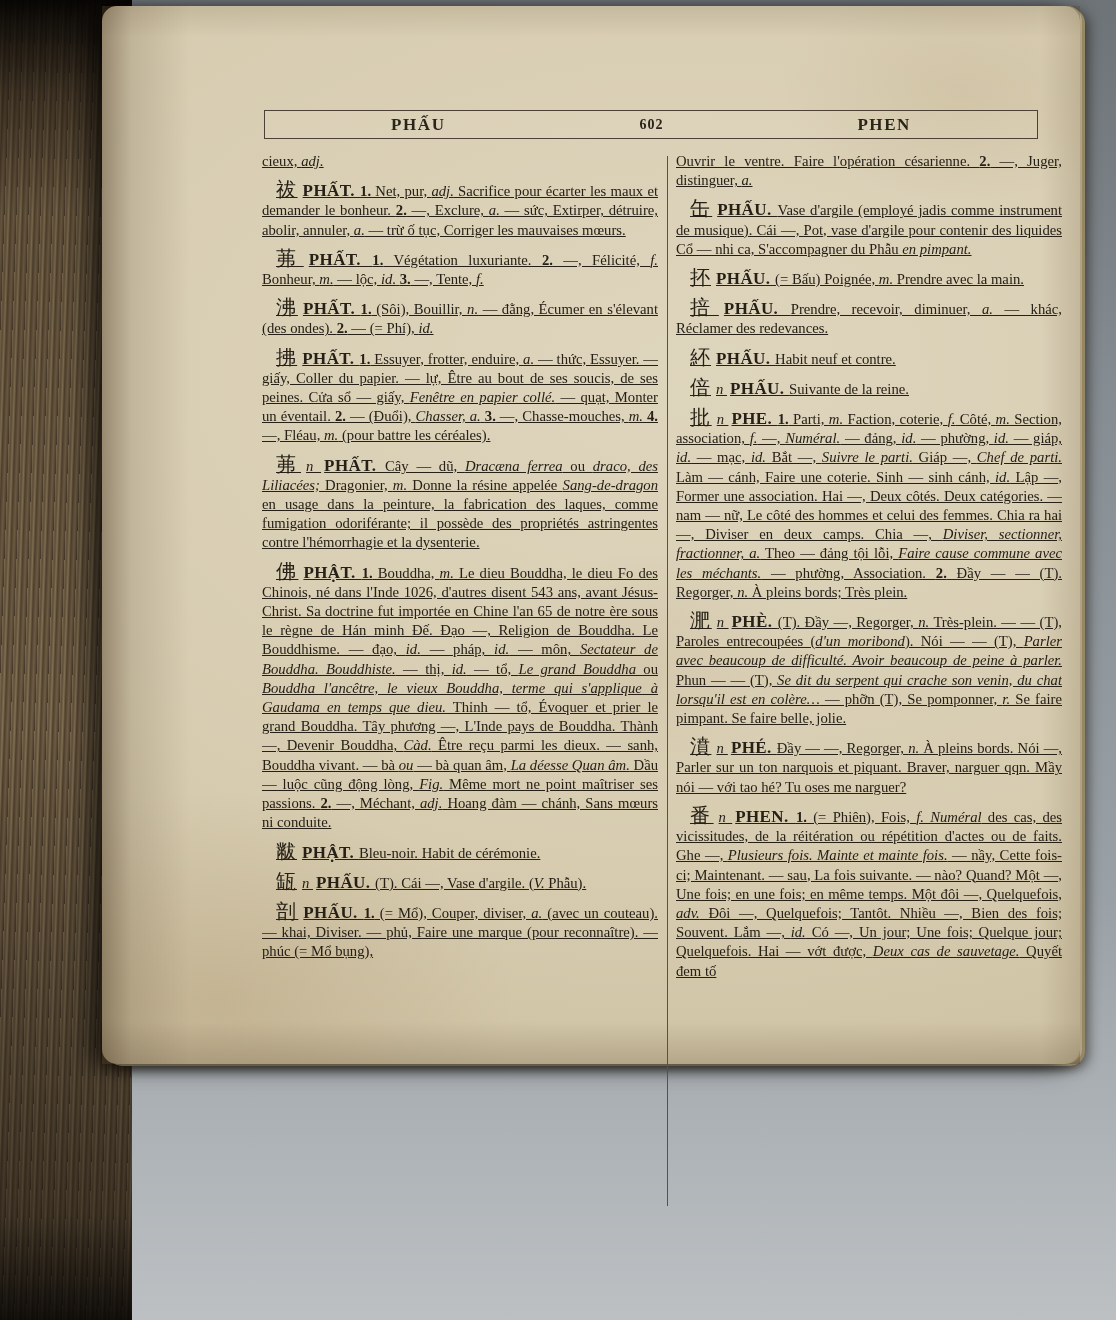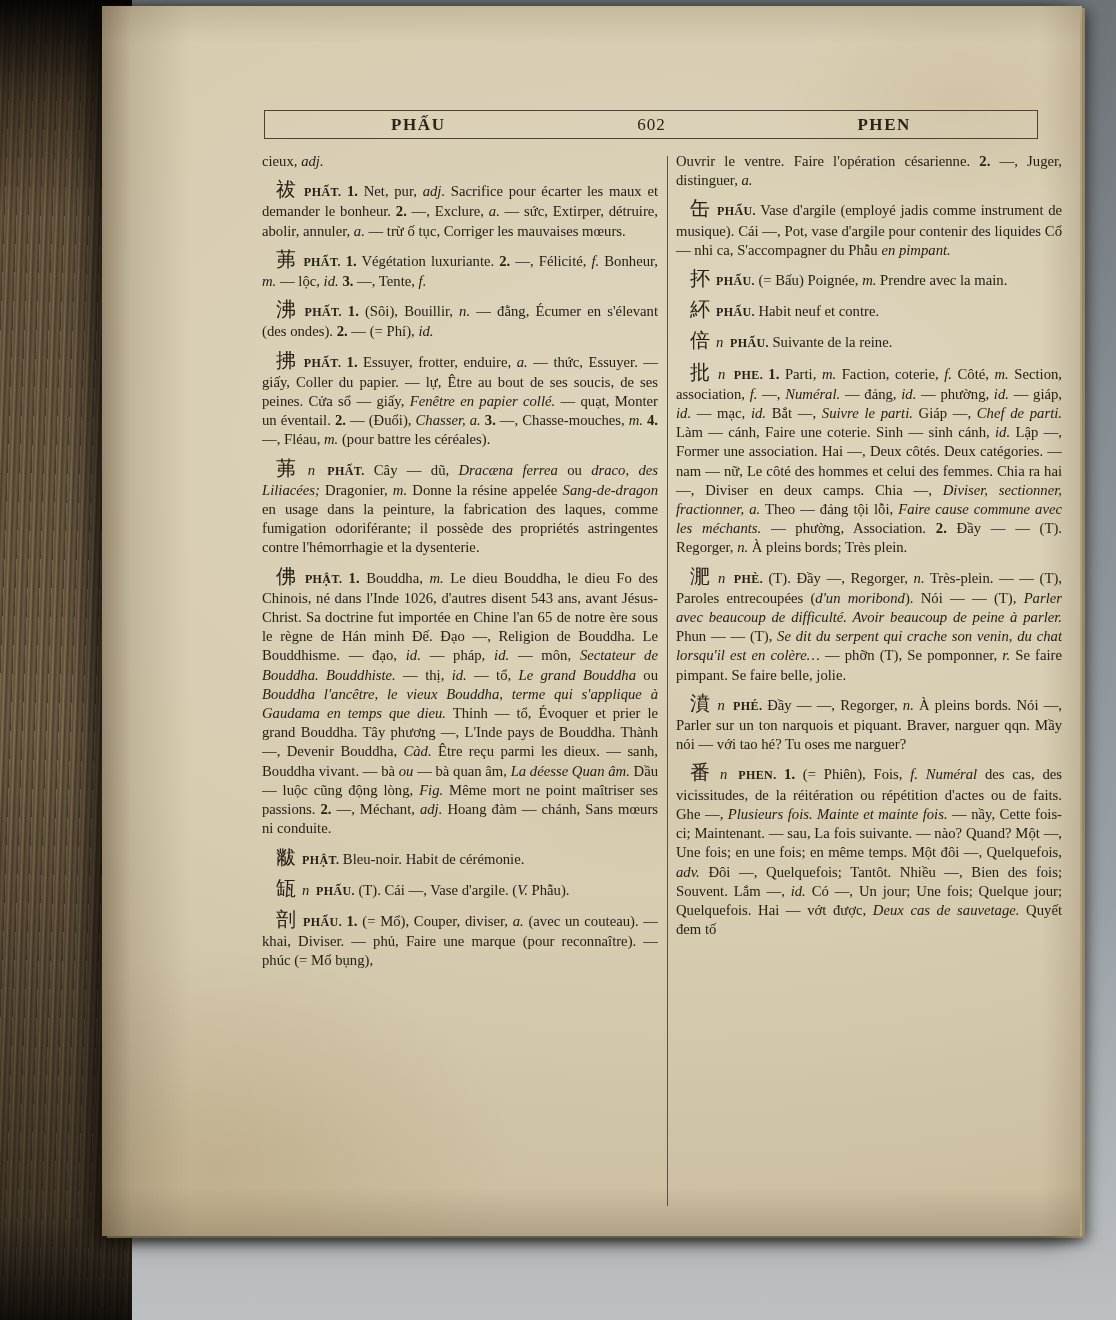--- a/index.html
+++ b/index.html
@@ -9,58 +9,59 @@
     font-family:"Liberation Serif","DejaVu Serif",serif;
   }
   .book-edge{
     position:absolute;left:0;top:0;width:132px;height:1320px;
     background:
       linear-gradient(180deg,rgba(4,3,2,.96) 0%,rgba(24,17,10,.62) 7%,rgba(40,30,18,.28) 16%,rgba(30,22,12,.14) 55%,rgba(16,11,6,.55) 92%,rgba(4,3,2,.88) 100%),
       repeating-linear-gradient(92deg,#8a775a 0px,#6b5a43 2px,#93805f 4px,#574733 6px,#7c6a4f 9px,#4e4030 12px),
       #5d4d37;
   }
   .page{
-    position:absolute;left:102px;top:6px;width:978px;height:1230px;
+    position:absolute;left:102px;top:6px;width:978px;height:1058px;
     background:radial-gradient(1400px 900px at 60% 35%, #ded5bd 0%, #d7ccb0 55%, #c8bb9b 100%);
     box-shadow:-14px 4px 22px rgba(0,0,0,.55),
                2px 0 0 #b9aa87, 5px 2px 0 #9a8b68,
                9px 5px 12px rgba(25,20,10,.5), 0 5px 10px rgba(25,20,10,.45);
+    border-radius:15px;
   }
   .page::before{
     content:"";position:absolute;inset:0;pointer-events:none;
     background:
       linear-gradient(90deg,rgba(70,52,30,.45) 0%,rgba(70,52,30,.16) 3%,rgba(0,0,0,0) 9%),
       linear-gradient(270deg,rgba(90,70,40,.18) 0%,rgba(0,0,0,0) 4%),
       linear-gradient(0deg,rgba(80,60,35,.22) 0%,rgba(0,0,0,0) 4%),
       linear-gradient(180deg,rgba(80,60,35,.14) 0%,rgba(0,0,0,0) 3%),
       radial-gradient(260px 160px at 88% 8%, rgba(140,100,50,.10), rgba(0,0,0,0) 70%),
       radial-gradient(420px 300px at 12% 94%, rgba(130,95,50,.16), rgba(0,0,0,0) 70%),
       radial-gradient(240px 160px at 55% 62%, rgba(130,95,50,.06), rgba(0,0,0,0) 70%);
   }
   .running-head{
     position:absolute;left:162px;top:104px;width:774px;height:29px;
     border:1px solid #4c4134;box-sizing:border-box;
     display:flex;align-items:center;justify-content:space-between;
     padding:0 126px;color:#2a241a;
     background:rgba(255,250,235,.06);
   }
   .guide{font-weight:bold;font-size:17px;letter-spacing:1.6px;}
-  .pageno{font-weight:normal;font-size:17px;letter-spacing:1px;}
+  .pageno{font-weight:bold;font-size:14px;letter-spacing:1px;}
   .columns{
     position:absolute;left:160px;top:146px;width:800px;height:1068px;
-    display:flex;color:#262017;overflow:hidden;
+    display:flex;color:#262017;overflow:hidden;text-decoration:underline;
   }
   .col{width:396px;}
   .col.rightcol{width:386px;}
   .rule{width:1px;background:#5c5040;margin:4px 8px 14px 9px;}
   .col p{margin:0 0 8px;text-align:justify;font-size:14.7px;line-height:19.2px;}
   .entry{text-indent:14px;}
   .cont{text-indent:0;}
   .han{font-size:20px;line-height:1;font-family:"DejaVu Sans",sans-serif;margin-right:5px;letter-spacing:1px;}
-  .head{font-size:12px;letter-spacing:.4px;}
+  .head{font-size:17px;letter-spacing:.4px;}
   .npfx{margin-right:3px;}
 </style>
 </head>
 <body>
 
 <div class="scene">
   <div class="book-edge"></div>
   <div class="page">
     <div class="running-head">
       <span class="guide">PHẤU</span>
@@ -78,20 +79,21 @@
           <p class="entry"><span class="han">佛</span><b class="head">PHẬT. </b><span class="body"><b>1.</b> Bouddha, <i>m.</i> Le dieu Bouddha, le dieu Fo des Chinois, né dans l'Inde 1026, d'autres disent 543 ans, avant Jésus-Christ. Sa doctrine fut importée en Chine l'an 65 de notre ère sous le règne de Hán minh Đế. Đạo —, Religion de Bouddha. Le Bouddhisme. — đạo, <i>id.</i> — pháp, <i>id.</i> — môn, <i>Sectateur de Bouddha. Bouddhiste.</i> — thị, <i>id.</i> — tổ, <i>Le grand Bouddha</i> ou <i>Bouddha l'ancêtre, le vieux Bouddha, terme qui s'applique à Gaudama en temps que dieu.</i> Thỉnh — tổ, Évoquer et prier le grand Bouddha. Tây phương —, L'Inde pays de Bouddha. Thành —, Devenir Bouddha, <i>Càd.</i> Être reçu parmi les dieux. — sanh, Bouddha vivant. — bà <i>ou</i> — bà quan âm, <i>La déesse Quan âm.</i> Dầu — luộc cũng động lòng, <i>Fig.</i> Même mort ne point maîtriser ses passions. <b>2.</b> —, Méchant, <i>adj.</i> Hoang đàm — chánh, Sans mœurs ni conduite.</span></p>
           <p class="entry"><span class="han">黻</span><b class="head">PHẬT. </b><span class="body">Bleu-noir. Habit de cérémonie.</span></p>
           <p class="entry"><span class="han">缻</span><i class="npfx">n </i><b class="head">PHẤU. </b><span class="body">(T). Cái —, Vase d'argile. (<i>V.</i> Phẫu).</span></p>
           <p class="entry"><span class="han">剖</span><b class="head">PHẤU. </b><span class="body"><b>1.</b> (= Mổ), Couper, diviser, <i>a.</i> (avec un couteau). — khai, Diviser. — phủ, Faire une marque (pour reconnaître). — phúc (= Mổ bụng),</span></p>
         </div>
       <div class="rule"></div>
       <div class="col rightcol" id="col-right">
           <p class="entry cont"><span class="body">Ouvrir le ventre. Faire l'opération césarienne. <b>2.</b> —, Juger, distinguer, <i>a.</i></span></p>
           <p class="entry"><span class="han">缶</span><b class="head">PHẤU. </b><span class="body">Vase d'argile (employé jadis comme instrument de musique). Cái —, Pot, vase d'argile pour contenir des liquides Cổ — nhi ca, S'accompagner du Phẫu <i>en pimpant.</i></span></p>
           <p class="entry"><span class="han">抔</span><b class="head">PHẤU. </b><span class="body">(= Bấu) Poignée, <i>m.</i> Prendre avec la main.</span></p>
+          <p class="entry"><span class="han">掊</span><b class="head">PHẤU. </b><span class="body">Prendre, recevoir, diminuer, <i>a.</i> — khác, Réclamer des redevances.</span></p>
           <p class="entry"><span class="han">紑</span><b class="head">PHẤU. </b><span class="body">Habit neuf et contre.</span></p>
           <p class="entry"><span class="han">倍</span><i class="npfx">n </i><b class="head">PHẤU. </b><span class="body">Suivante de la reine.</span></p>
           <p class="entry"><span class="han">批</span><i class="npfx">n </i><b class="head">PHE. </b><span class="body"><b>1.</b> Parti, <i>m.</i> Faction, coterie, <i>f.</i> Côté, <i>m.</i> Section, association, <i>f.</i> —, <i>Numéral.</i> — đảng, <i>id.</i> — phường, <i>id.</i> — giáp, <i>id.</i> — mạc, <i>id.</i> Bắt —, <i>Suivre le parti.</i> Giáp —, <i>Chef de parti.</i> Làm — cánh, Faire une coterie. Sinh — sinh cánh, <i>id.</i> Lập —, Former une association. Hai —, Deux côtés. Deux catégories. — nam — nữ, Le côté des hommes et celui des femmes. Chia ra hai —, Diviser en deux camps. Chia —, <i>Diviser, sectionner, fractionner, a.</i> Theo — đảng tội lỗi, <i>Faire cause commune avec les méchants.</i> — phường, Association. <b>2.</b> Đầy — — (T). Regorger, <i>n.</i> À pleins bords; Très plein.</span></p>
           <p class="entry"><span class="han">淝</span><i class="npfx">n </i><b class="head">PHÈ. </b><span class="body">(T). Đầy —, Regorger, <i>n.</i> Très-plein. — — (T), Paroles entrecoupées (<i>d'un moribond</i>). Nói — — (T), <i>Parler avec beaucoup de difficulté. Avoir beaucoup de peine à parler.</i> Phun — — (T), <i>Se dit du serpent qui crache son venin, du chat lorsqu'il est en colère…</i> — phỡn (T), Se pomponner, <i>r.</i> Se faire pimpant. Se faire belle, jolie.</span></p>
           <p class="entry"><span class="han">濆</span><i class="npfx">n </i><b class="head">PHÉ. </b><span class="body">Đầy — —, Regorger, <i>n.</i> À pleins bords. Nói —, Parler sur un ton narquois et piquant. Braver, narguer qqn. Mầy nói — với tao hé? Tu oses me narguer?</span></p>
           <p class="entry"><span class="han">番</span><i class="npfx">n </i><b class="head">PHEN. </b><span class="body"><b>1.</b> (= Phiên), Fois, <i>f. Numéral</i> des cas, des vicissitudes, de la réitération ou répétition d'actes ou de faits. Ghe —, <i>Plusieurs fois. Mainte et mainte fois.</i> — nầy, Cette fois-ci; Maintenant. — sau, La fois suivante. — nào? Quand? Một —, Une fois; en une fois; en même temps. Một đôi —, Quelquefois, <i>adv.</i> Đôi —, Quelquefois; Tantôt. Nhiều —, Bien des fois; Souvent. Lắm —, <i>id.</i> Có —, Un jour; Une fois; Quelque jour; Quelquefois. Hai — vớt được, <i>Deux cas de sauvetage.</i> Quyết đem tố</span></p>
         </div>
     </div>
   </div>
 </div>

